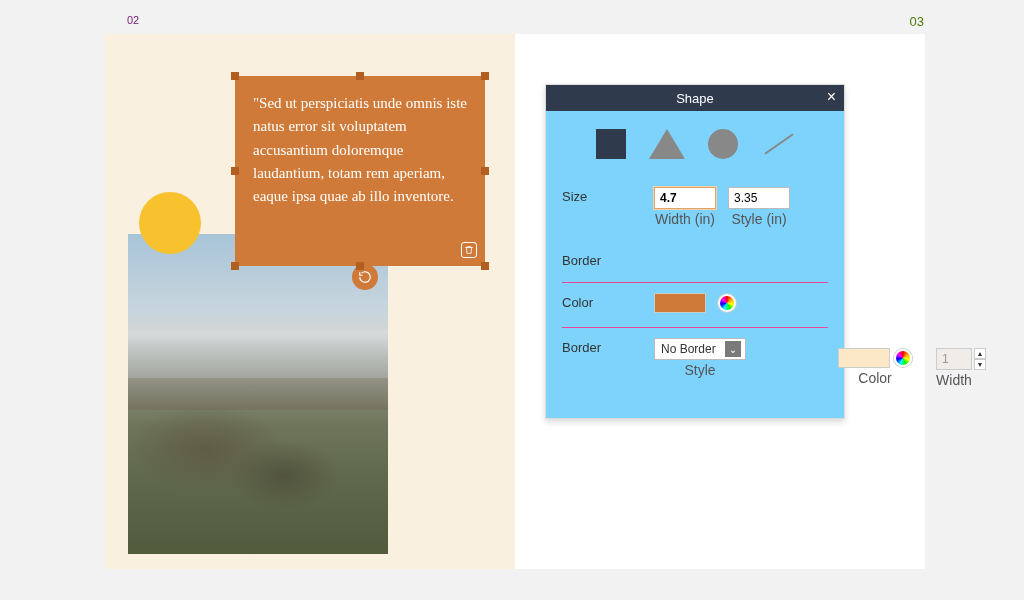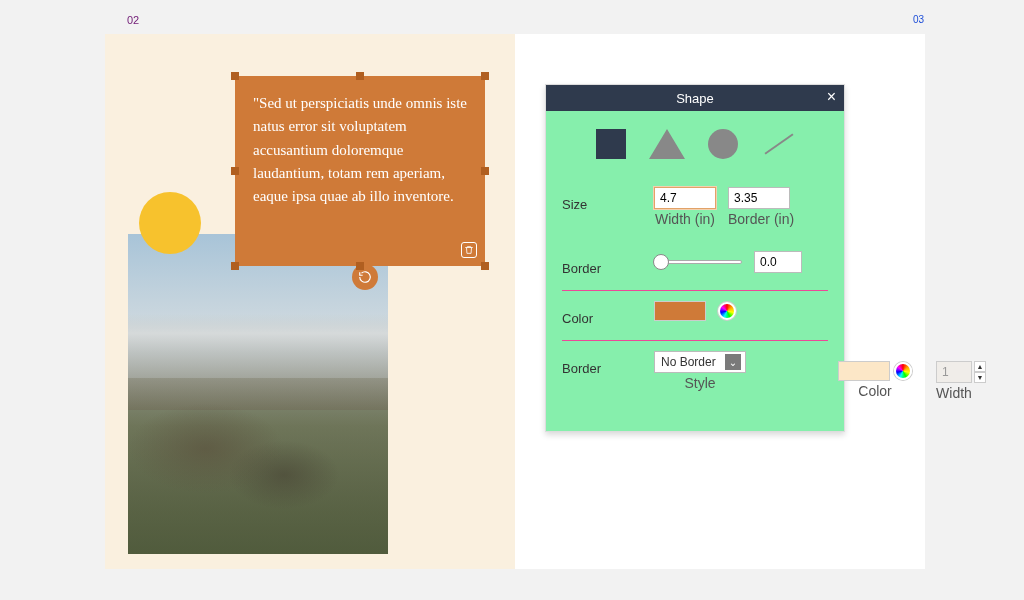--- a/index.html
+++ b/index.html
@@ -24,22 +24,22 @@
       left: 105px;
       top: 14px;
       color: #701a75;
       font-size: 11px;
       margin-left: 22px;
     }
     .page-num-right {
       position: absolute;
       right: 100px;
       top: 14px;
-      color: #1d4ed8;
-      font-size: 10px;
+      color: #4d7c0f;
+      font-size: 13px;
     }
     .canvas-page {
       width: 410px;
       height: 535px;
       background: #faf0df;
       position: relative;
       overflow: hidden;
     }
     .panel-page {
       width: 410px;
@@ -144,21 +144,21 @@
       border-radius: 3px;
       display: flex;
       align-items: center;
       justify-content: center;
     }
     .trash-icon svg { stroke: #fff; fill: none; }
 
     
     .inspector {
       width: 300px;
-      background: #86efac;
+      background: #7dd3fc;
       border: 1px solid #ddd;
       box-shadow: 0 3px 6px rgba(0,0,0,0.15);
     }
     .insp-header {
       background: #2f3a4d;
       color: #fff;
       height: 26px;
       display: flex;
       align-items: center;
       justify-content: center;
@@ -193,33 +193,33 @@
 
     .prop-rows { padding: 4px 16px 16px 16px; }
     .prop-row {
       display: flex;
       align-items: flex-start;
       padding: 10px 0 14px 0;
       font-size: 13px;
       color: #333;
     }
     .prop-row.bordered { border-top: 1px solid #ec4899; }
-    .prop-label { width: 92px; flex-shrink: 0; padding-top: 2px; margin-top: 8px; }
+    .prop-label { width: 92px; flex-shrink: 0; padding-top: 2px; }
     .prop-ctrls { display: flex; gap: 12px; flex: 1; }
     .ctrl-col { display: flex; flex-direction: column; gap: 2px; }
     .ctrl-sub { font-size: 14px; color: #555; text-align: center; }
     .inp {
       width: 62px;
       height: 22px;
       border: 1px solid #bbb;
       background: #fff;
       font-size: 12px;
       padding: 0 5px;
     }
-    .inp.active { border: 1px solid #e2a268; box-shadow: 0 0 0 1px #f3d0af; }
+    .inp.active { border: 1px solid #e2a268; box-shadow: 0 0 0 1px #f3d0af; font-weight: bold; }
     .inp.small { width: 48px; }
     .rot-btns { display: flex; gap: 6px; }
     .rot-btn {
       width: 24px; height: 22px;
       border: 1px solid #bbb; background: #fff;
       display:flex; align-items:center; justify-content:center;
       font-size: 14px;
     }
     .slider-wrap { display:flex; align-items:center; }
     .slider {
@@ -334,36 +334,28 @@
 
         <div class="prop-row">
           <div class="prop-label">Size</div>
           <div class="prop-ctrls">
             <div class="ctrl-col">
               <input class="inp active" value="4.7" style="">
               <div class="ctrl-sub">Width (in)</div>
             </div>
             <div class="ctrl-col">
               <input class="inp" value="3.35" style="">
-              <div class="ctrl-sub">Border (in)</div>
+              <div class="ctrl-sub">Style (in)</div>
             </div>
           </div>
         </div>
 
 
         <div class="prop-row">
           <div class="prop-label">Border</div>
-          <div class="prop-ctrls" style="align-items:center;">
-            <div class="slider-wrap">
-              <div class="slider">
-                <div class="slider-thumb"></div>
-              </div>
-            </div>
-            <input class="inp small" value="0.0" style="">
-          </div>
         </div>
 
         <div class="prop-row bordered">
           <div class="prop-label">Color</div>
           <div class="prop-ctrls" style="align-items:center;">
             <div class="swatch orange"></div>
             <div class="hue-ring"></div>
           </div>
         </div>
 

